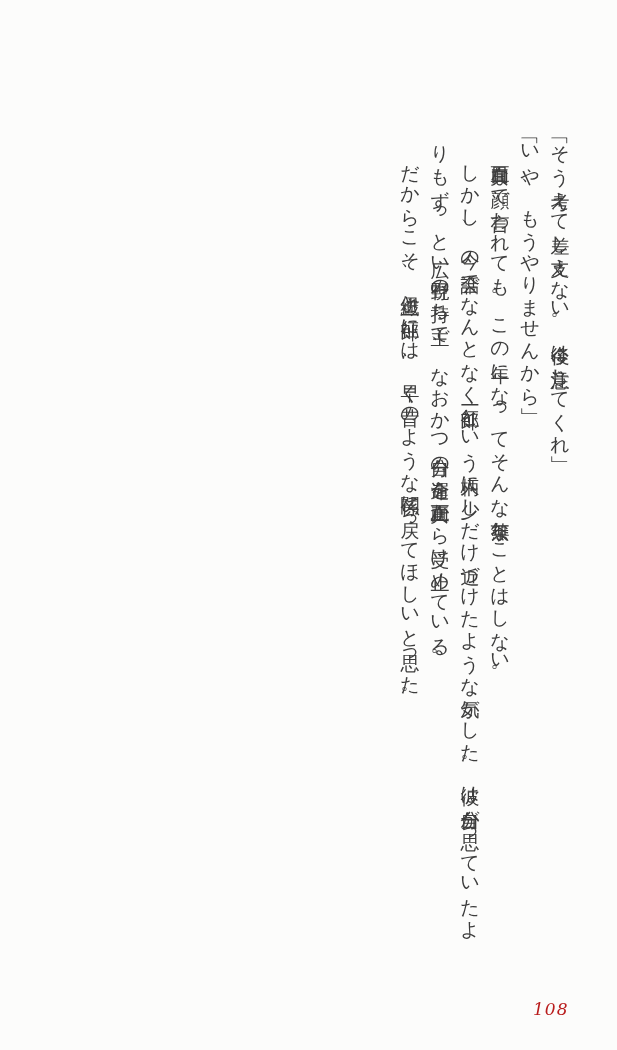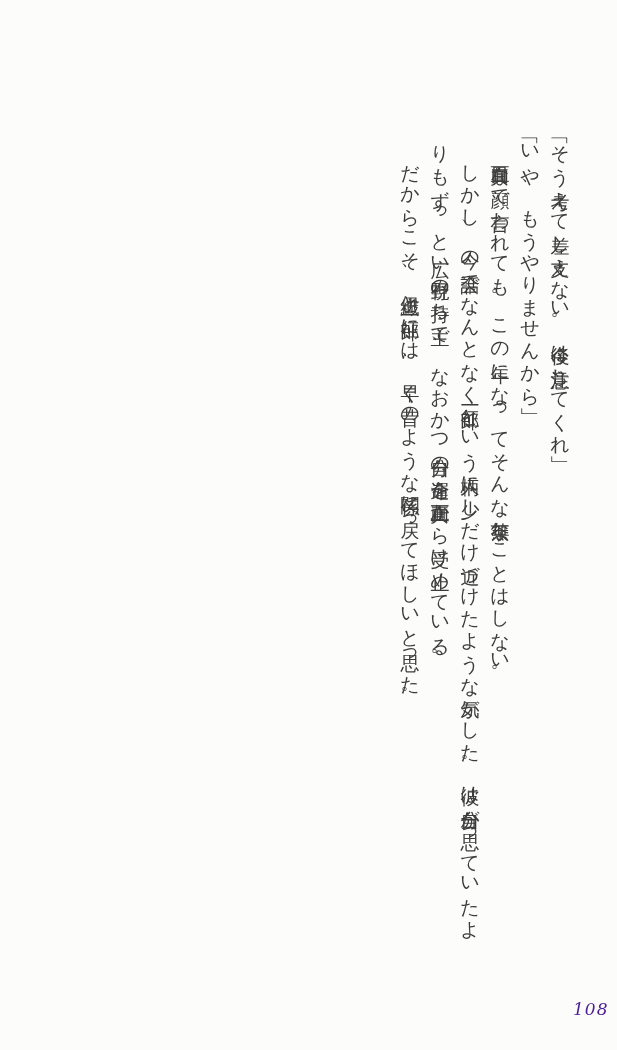--- a/index.html
+++ b/index.html
@@ -35,23 +35,22 @@
   }
   .text-block p.indent {
     text-indent: 1em;
   }
   .page-number {
     position: absolute;
     left: 533px;
     top: 999px;
     font-size: 17px;
     font-style: italic;
-    color: #4c1d95;
+    color: #b91c1c;
     letter-spacing: 1px;
-    margin-left: 40px;
   }
 </style>
 </head>
 <body>
 
 <div class="page">
 
   <main class="text-block">
     <p>「そう考えて差し支えない。今後は注意してくれ」</p>
     <p>「いや、もうやりませんから」</p>

